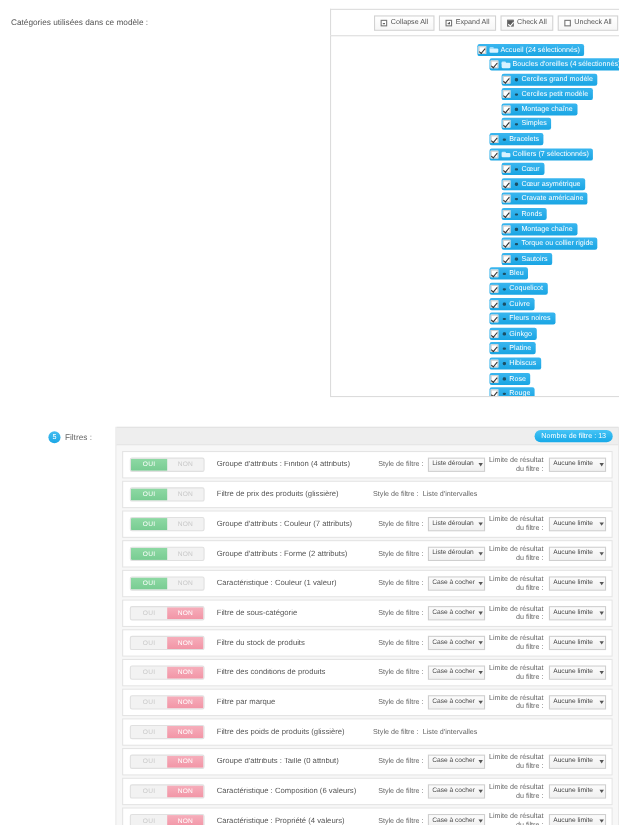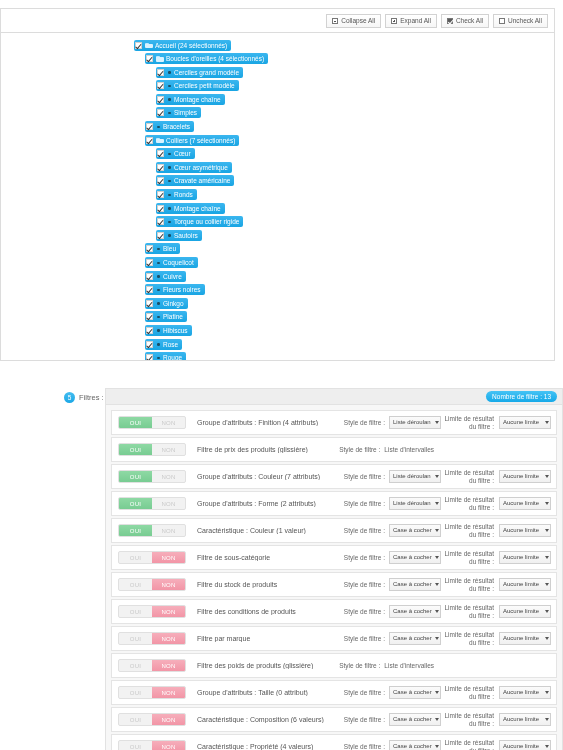--- a/index.html
+++ b/index.html
@@ -172,21 +172,21 @@
     display: flex;
     align-items: flex-start;
     margin-top: 27px;
   }
   .filters-label {
     width: 105px;
     flex: 0 0 auto;
     display: flex;
     align-items: center;
     gap: 4px;
-    padding-left: 64px;
+    padding-left: 44px;
     padding-top: 4px;
     font-size: 7.5px;
     color: #666;
     white-space: nowrap;
   }
   .num-badge {
     display: inline-flex;
     align-items: center;
     justify-content: center;
     width: 11px; height: 11px;
@@ -314,20 +314,21 @@
     line-height: 8px;
     padding-right: 5px;
   }
   .spacer-limit { flex: 0 0 auto; width: 117px; }
   .style-col { width: 110px; display: flex; align-items: center; justify-content: flex-end; flex: 0 0 auto; }
 </style>
 </head>
 <body>
 
 <div class="cat-row">
+  <div class="cat-label">Catégories utilisées dans ce modèle :</div>
 
   <div class="cat-panel-wrap">
 
     <div class="cat-toolbar">
       <div class="btn">
         <span class="box-icon minus"></span>
         <span>Collapse All</span>
       </div>
       <div class="btn">
         <span class="box-icon plus"></span>

